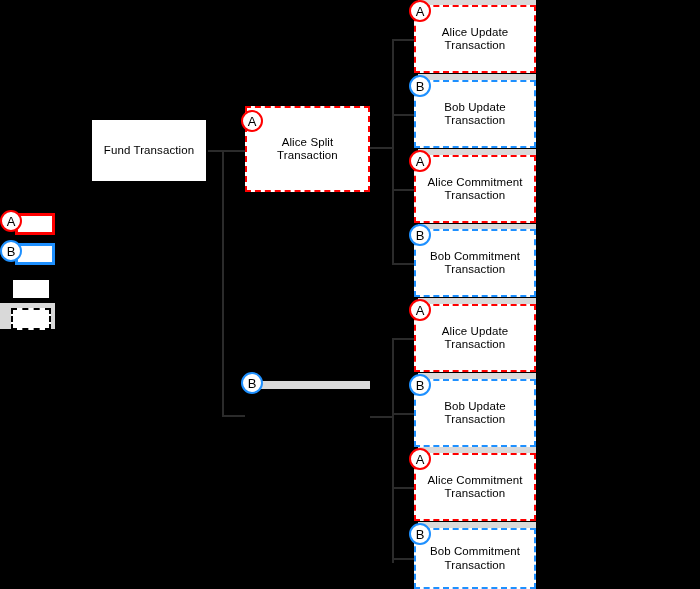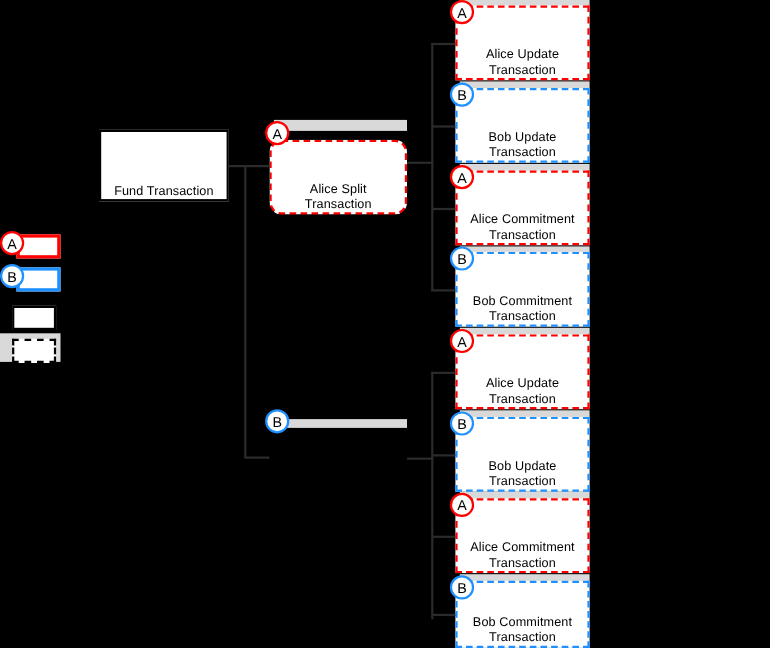--- a/index.html
+++ b/index.html
@@ -15,21 +15,21 @@
     font-family: "Liberation Sans", sans-serif;
     overflow: hidden;
   }
 
   
   .tx {
     position: absolute;
     box-sizing: border-box;
     background: #ffffff;
     display: flex;
-    align-items: flex-end;
+    align-items: center;
     justify-content: center;
     text-align: center;
     color: #000000;
     font-size: 11.5px;
     line-height: 13.5px;
     letter-spacing: 0.1px;
   }
   .tx .label { display: block; padding: 0 6px; }
 
   .tx.solid-black { border: 2px solid #000000; }
@@ -112,21 +112,21 @@
   <div class="halo" style="left:418px; top:373px; width:118px; height:9px;"></div>
   <div class="halo" style="left:418px; top:447px; width:118px; height:9px;"></div>
   <div class="halo" style="left:418px; top:522px; width:118px; height:9px;"></div>
   <div class="halo" style="left:249px; top:381px; width:121px; height:8px;"></div>
   <div class="halo" style="left:0px; top:303px; width:55px; height:26px;"></div>
 
   <div class="tx solid-black" style="left:90px; top:118px; width:118px; height:65px;">
     <span class="label">Fund Transaction</span>
   </div>
 
-  <div class="tx dashed-red" style="left:245px; top:127px; width:125px; height:68px;border-radius:11px;">
+  <div class="tx dashed-red" style="left:245px; top:106px; width:125px; height:86px;">
     <span class="label">
       <span>Alice Split</span><br>
       <span>Transaction</span>
     </span>
   </div>
   <div class="badge a" style="left:241px; top:110px;">
       <span>A</span>
     </div>
 
   <div class="badge b" style="left:241px; top:372px;">

